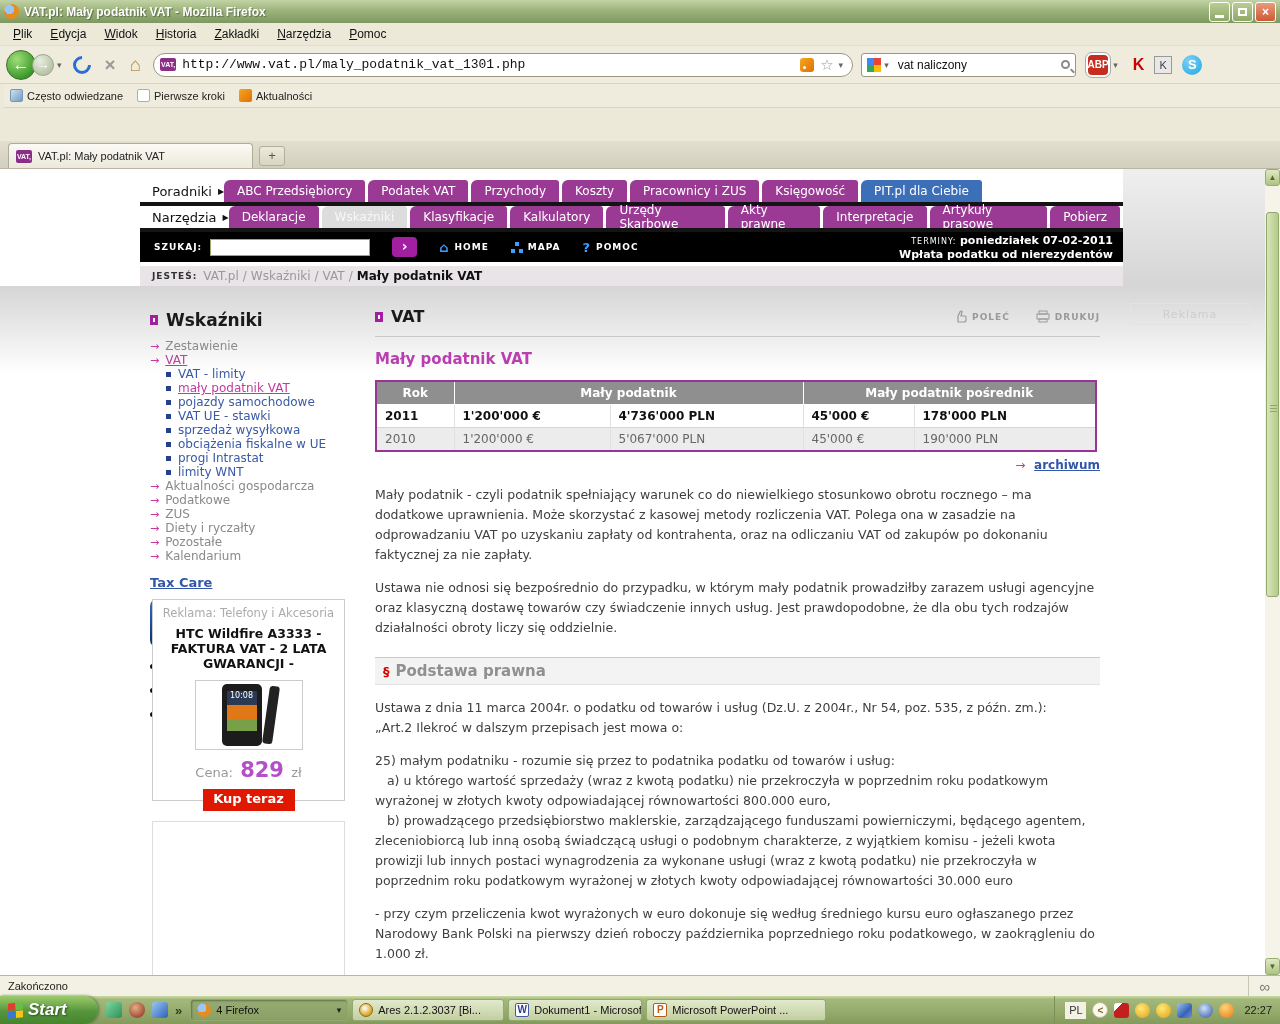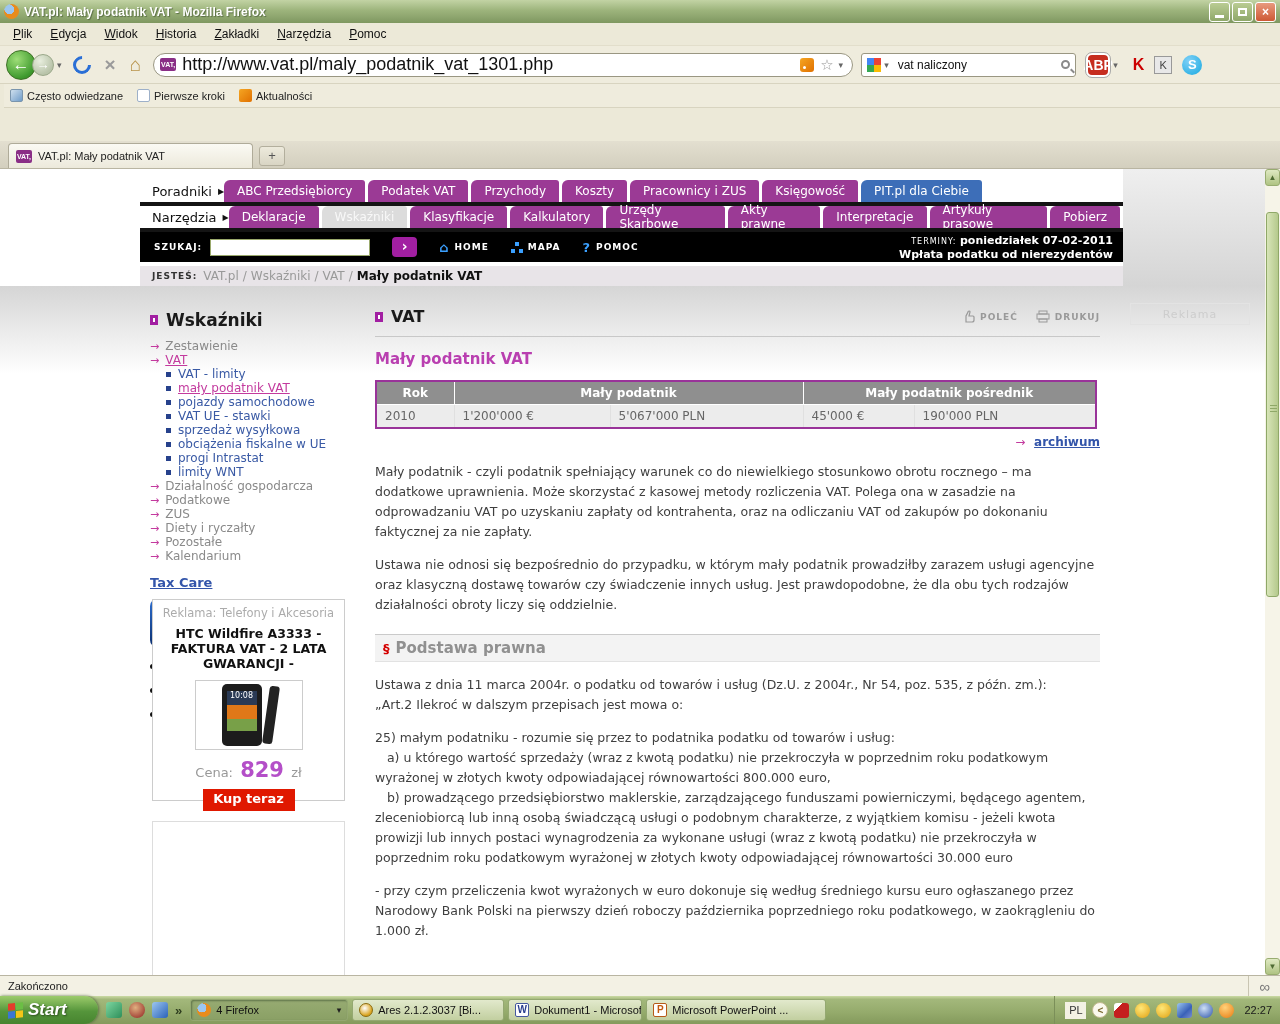--- a/index.html
+++ b/index.html
@@ -35,34 +35,34 @@
     display:flex; align-items:center; justify-content:center; margin-left:-4px; }
   .smallcaret { font-size:9px; color:#666; margin:0 3px; }
   .reloadbtn { width:18px; height:18px; border:3px solid #2A6FD6; border-radius:50%;
     border-top-color:transparent; transform:rotate(45deg); margin:0 8px; }
   .stopbtn { color:#9a9a9a; font-size:19px; font-weight:bold; margin:0 6px; line-height:18px; }
   .homebtn { color:#B8934A; font-size:19px; font-weight:bold; margin:0 8px; }
   .urlbar { height:24px; width:700px; background:#fff; border:1px solid #9A9782; border-radius:12px;
     display:flex; align-items:center; padding:0 6px; margin-left:4px; }
   .vat-fav { width:16px; height:13px; background:#8A2E86; border-radius:2px; color:#fff; font-size:7px;
     font-weight:bold; display:flex; align-items:center; justify-content:center; margin-right:6px; }
-  .urlbar input { flex:1; border:none; outline:none; font-size:18px; color:#111; font-family:Liberation Sans, sans-serif; background:transparent; }
+  .urlbar input { flex:1; border:none; outline:none; font-size:13px; color:#111; font-family:Liberation Mono, monospace; background:transparent; }
   .rss-ico { width:14px; height:14px; border-radius:3px; background:linear-gradient(135deg,#F5A623,#E07000);
     position:relative; margin:0 4px; }
   .rss-ico::after { content:""; position:absolute; left:3px; bottom:3px; width:3px; height:3px; background:#fff; border-radius:50%; }
   .star { color:#9a9a9a; font-size:15px; margin:0 2px; }
   .searchbox { height:24px; width:215px; background:#fff; border:1px solid #9A9782; border-radius:3px;
     display:flex; align-items:center; padding:0 5px; margin-left:8px; }
   .g-ico { width:14px; height:14px; display:grid; grid-template-columns:7px 7px; grid-template-rows:7px 7px; }
   .g-ico span:nth-child(1){background:#4285F4;} .g-ico span:nth-child(2){background:#EA4335;}
   .g-ico span:nth-child(3){background:#34A853;} .g-ico span:nth-child(4){background:#FBBC05;}
   .searchbox input { flex:1; border:none; outline:none; font-size:12px; color:#111; margin-left:6px; background:transparent; }
   .mag { width:9px; height:9px; border:2px solid #8a8a8a; border-radius:50%; position:relative; }
   .mag::after { content:""; position:absolute; width:5px; height:2px; background:#8a8a8a; left:7px; top:8px; transform:rotate(45deg); }
-  .abp { width:24px; height:24px; background:#C62D1F; color:#fff; font-size:14px; font-weight:bold;
+  .abp { width:24px; height:24px; background:#C62D1F; color:#fff; font-size:10px; font-weight:bold;
     border-radius:6px; display:flex; align-items:center; justify-content:center; margin-left:10px; border:2px solid #fff; outline:1px solid #aaa; }
   .kasp { color:#C00; font-weight:bold; font-size:16px; margin-left:12px; }
   .ksq { width:18px; height:18px; border:1px solid #999; background:#E8E8E8; color:#444; font-size:11px;
     display:flex; align-items:center; justify-content:center; margin-left:10px; }
   .skype { width:20px; height:20px; border-radius:50%; background:radial-gradient(circle at 35% 30%,#7fd0f7,#18A9E0);
     color:#fff; font-weight:bold; font-size:13px; display:flex; align-items:center; justify-content:center; margin-left:10px; }
 
   .bookmarksbar { position:absolute; left:4px; top:84px; width:1280px; height:24px; background:#EFECDD;
     display:flex; align-items:center; padding-left:6px; border-bottom:1px solid #D8D4C0; }
   .bm { display:flex; align-items:center; font-size:11px; color:#222; margin-right:14px; }
@@ -161,21 +161,21 @@
   .ad-price { margin-top:8px; font-size:13px; color:#999; }
   .ad-price .val { color:#B44FC8; font-size:21px; font-weight:bold; margin:0 3px; }
   .kup { width:92px; height:22px; background:#E01800; color:#fff; font-weight:bold; font-size:13px;
     border:none; margin-top:7px; line-height:20px; }
   .adbox2 { position:absolute; left:152px; top:652px; width:193px; height:160px; border:1px solid #DDD; }
 
   
   .main { position:absolute; left:375px; top:138px; width:725px; }
   .main-h { display:flex; align-items:center; }
   .main-h .htxt { font-size:16px; font-weight:bold; color:#1a1a1a; }
-  .hd-actions { margin-left:auto; display:flex; align-items:center; gap:18px; }
+  .hd-actions { margin-left:auto; display:flex; align-items:center; gap:26px; }
   .hd-act { display:flex; align-items:center; color:#999; font-size:9px; font-weight:bold; letter-spacing:1px; }
   .hd-act svg { margin-right:5px; }
   .divider { border-top:1px solid #C8C8C8; margin-top:10px; }
   .h1p { color:#B93FB0; font-weight:bold; font-size:15px; margin-top:13px; }
   table.vat { border-collapse:collapse; border:2px solid #993399; margin-top:12px; width:722px; }
   table.vat th { background:#8F8F8F; color:#fff; font-size:12px; font-weight:bold; padding:4px 6px; border:1px solid #fff; }
   table.vat td { font-size:12px; padding:4px 8px; border-right:1px solid #E0E0E0; border-top:1px solid #D5D5D5; }
   tr.r2011 td { font-weight:bold; color:#111; background:#fff; }
   tr.r2010 td { color:#666; background:#ECECEC; }
   .archiwum { text-align:right; margin-top:6px; font-size:12px; }
@@ -441,21 +441,21 @@
       <li>
           <span class="s-bullet"></span>
           <span class="li-blue">progi Intrastat</span>
         </li>
       <li>
           <span class="s-bullet"></span>
           <span class="li-blue">limity WNT</span>
         </li>
       <li>
           <span class="s-arrow">→</span>
-          <span class="li-gray">Działalność gospodarcza</span>
+          <span class="li-gray">Aktualności gospodarcza</span>
         </li>
       <li>
           <span class="s-arrow">→</span>
           <span class="li-gray">Podatkowe</span>
         </li>
       <li>
           <span class="s-arrow">→</span>
           <span class="li-gray">ZUS</span>
         </li>
       <li>
@@ -553,20 +553,27 @@
           <col style="width:182px">
         </colgroup>
       <thead>
         <tr>
           <th>Rok</th>
           <th colspan="2">Mały podatnik</th>
           <th colspan="2">Mały podatnik pośrednik</th>
         </tr>
       </thead>
       <tbody>
+        <tr class="r2011">
+          <td>2011</td>
+          <td>1'200'000 €</td>
+          <td>4'736'000 PLN</td>
+          <td>45'000 €</td>
+          <td>178'000 PLN</td>
+        </tr>
         <tr class="r2010">
           <td>2010</td>
           <td>1'200'000 €</td>
           <td>5'067'000 PLN</td>
           <td>45'000 €</td>
           <td>190'000 PLN</td>
         </tr>
       </tbody>
     </table>
 

